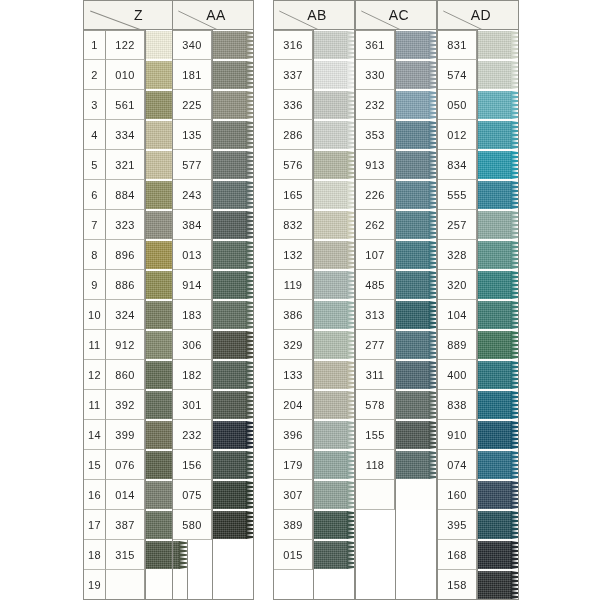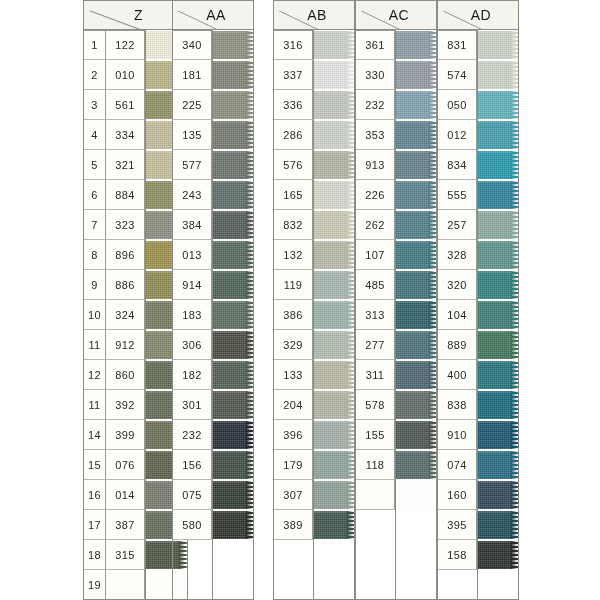--- a/index.html
+++ b/index.html
@@ -815,20 +815,32 @@
           <div class="swatch-cell">
             <div class="swatch" style="background-color: rgb(60, 83, 73); width: 84%;">
               <div class="pink-edge">
                 <svg viewBox="0 0 10 100" preserveAspectRatio="none">
                   <path d="M0,0 L10,7.142857142857143 L0,14.285714285714286 L10,21.42857142857143 L0,28.571428571428573 L10,35.714285714285715 L0,42.85714285714286 L10,50 L0,57.142857142857146 L10,64.28571428571429 L0,71.42857142857143 L10,78.57142857142857 L0,85.71428571428572 L10,92.85714285714286 L0,100 Z" fill="#3c5349"></path>
                 </svg>
               </div>
             </div>
           </div>
         </div>
+        <div class="row">
+          <div class="cell-code">015</div>
+          <div class="swatch-cell">
+            <div class="swatch" style="background-color: rgb(69, 88, 79); width: 84%;">
+              <div class="pink-edge">
+                <svg viewBox="0 0 10 100" preserveAspectRatio="none">
+                  <path d="M0,0 L10,7.142857142857143 L0,14.285714285714286 L10,21.42857142857143 L0,28.571428571428573 L10,35.714285714285715 L0,42.85714285714286 L10,50 L0,57.142857142857146 L10,64.28571428571429 L0,71.42857142857143 L10,78.57142857142857 L0,85.71428571428572 L10,92.85714285714286 L0,100 Z" fill="#45584f"></path>
+                </svg>
+              </div>
+            </div>
+          </div>
+        </div>
       </div>
       <div class="col-frame"></div>
       <div class="swatch-frame" style="left: 40px; right: 0px;"></div>
     </div>
     <div class="col-group" style="left: 355px; width: 82px;">
       <div class="col-header">
         <div class="hdr-slash">
           <svg width="100%" height="28" viewBox="0 0 60 28" preserveAspectRatio="none">
             <line x1="4" y1="8" x2="52" y2="27" stroke="#8c8c86" stroke-width="1"></line>
           </svg>
@@ -1232,20 +1244,32 @@
             <div class="swatch" style="background-color: rgb(31, 75, 85); width: 84%;">
               <div class="pink-edge">
                 <svg viewBox="0 0 10 100" preserveAspectRatio="none">
                   <path d="M0,0 L10,7.142857142857143 L0,14.285714285714286 L10,21.42857142857143 L0,28.571428571428573 L10,35.714285714285715 L0,42.85714285714286 L10,50 L0,57.142857142857146 L10,64.28571428571429 L0,71.42857142857143 L10,78.57142857142857 L0,85.71428571428572 L10,92.85714285714286 L0,100 Z" fill="#1f4b55"></path>
                 </svg>
               </div>
             </div>
           </div>
         </div>
         <div class="row">
+          <div class="cell-code">168</div>
+          <div class="swatch-cell">
+            <div class="swatch" style="background-color: rgb(35, 41, 46); width: 84%;">
+              <div class="pink-edge">
+                <svg viewBox="0 0 10 100" preserveAspectRatio="none">
+                  <path d="M0,0 L10,7.142857142857143 L0,14.285714285714286 L10,21.42857142857143 L0,28.571428571428573 L10,35.714285714285715 L0,42.85714285714286 L10,50 L0,57.142857142857146 L10,64.28571428571429 L0,71.42857142857143 L10,78.57142857142857 L0,85.71428571428572 L10,92.85714285714286 L0,100 Z" fill="#23292e"></path>
+                </svg>
+              </div>
+            </div>
+          </div>
+        </div>
+        <div class="row">
           <div class="cell-code">158</div>
           <div class="swatch-cell">
             <div class="swatch" style="background-color: rgb(39, 43, 44); width: 84%;">
               <div class="pink-edge">
                 <svg viewBox="0 0 10 100" preserveAspectRatio="none">
                   <path d="M0,0 L10,7.142857142857143 L0,14.285714285714286 L10,21.42857142857143 L0,28.571428571428573 L10,35.714285714285715 L0,42.85714285714286 L10,50 L0,57.142857142857146 L10,64.28571428571429 L0,71.42857142857143 L10,78.57142857142857 L0,85.71428571428572 L10,92.85714285714286 L0,100 Z" fill="#272b2c"></path>
                 </svg>
               </div>
             </div>
           </div>

